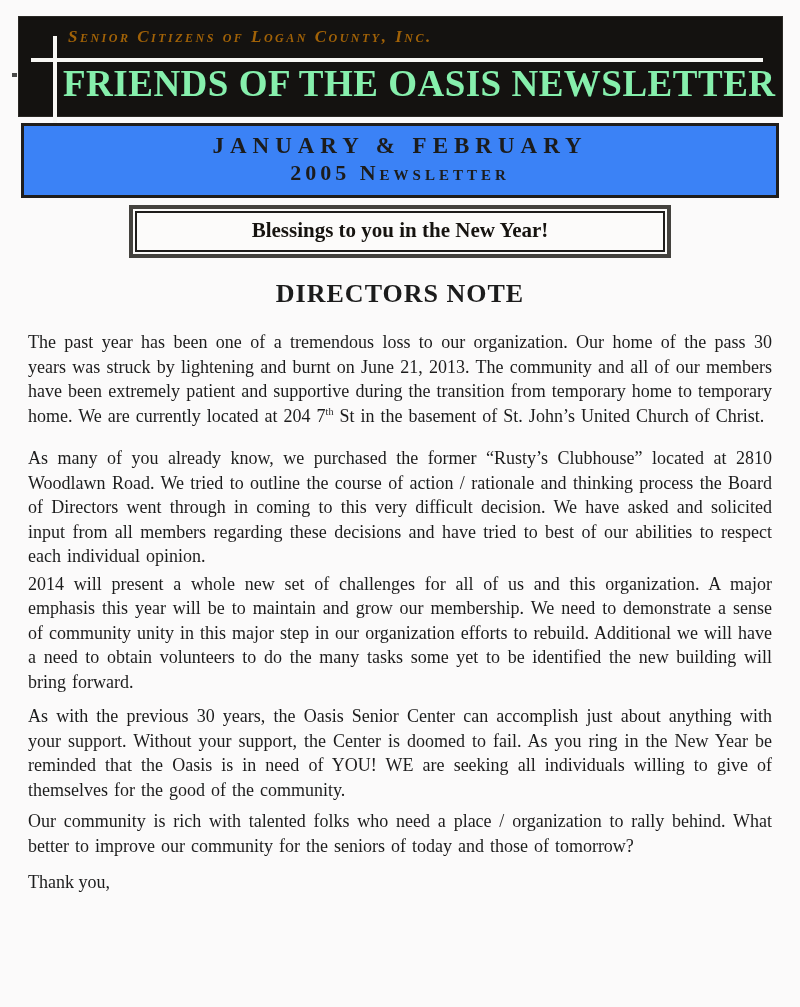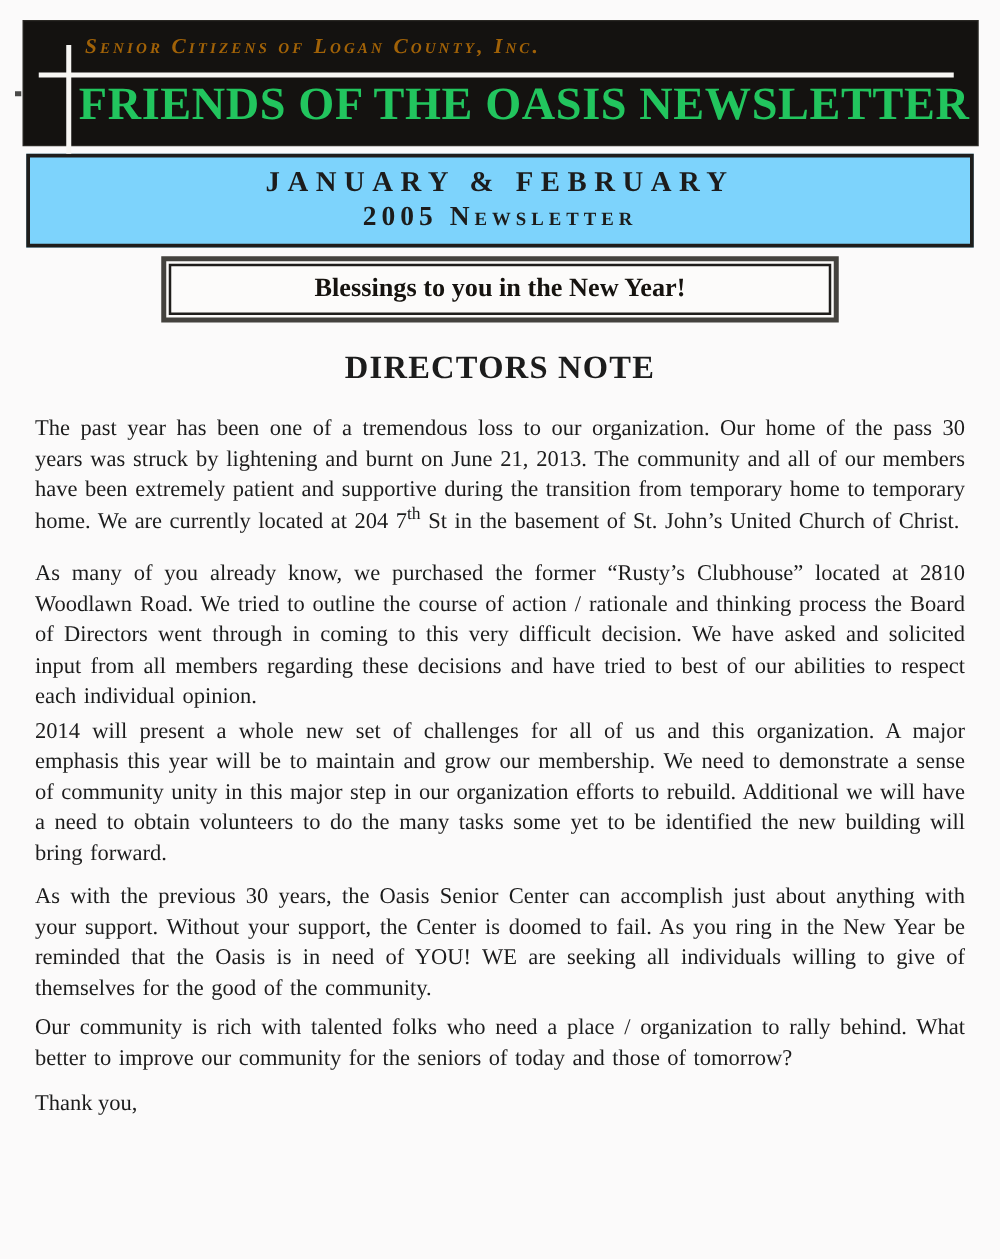--- a/index.html
+++ b/index.html
@@ -40,21 +40,21 @@
   }
   .banner-vline {
     position: absolute;
     left: 34px; top: 19px;
     width: 4px; height: 87px;
     background: #f7f6f3;
   }
   .banner-title {
     position: absolute;
     left: 44px; top: 45px;
-    color: #22c55e;
+    color: #86efac;
     font-weight: bold;
     font-size: 37px;
     letter-spacing: 0.5px;
     white-space: nowrap;
   }
   .artifact-dash {
     position: absolute;
     left: 12px; top: 73px;
     width: 5px; height: 4px;
     background: #4a4a48;
@@ -66,21 +66,21 @@
     font-weight: bold;
     font-size: 15.5px;
   }
   
   .issue-box {
     margin: 7px auto 0;
     width: 752px;
     border: 3px solid #1f1d1b;
     text-align: center;
     padding: 7px 0 9px;
-    background: #7dd3fc;
+    background: #3b82f6;
   }
   .issue-line1 {
     font-size: 23px;
     font-weight: bold;
     letter-spacing: 6px;
   }
   .issue-line2 {
     font-size: 22px;
     font-weight: bold;
     font-variant: small-caps;
@@ -119,21 +119,21 @@
     text-align: justify;
     word-spacing: 1.5px;
   }
   .body-copy p { margin: 0; }
   .p1 { margin-bottom: 18px !important; }
   .p2 { margin-bottom: 3px  !important; }
   .p3 { margin-bottom: 10px !important; }
   .p4 { margin-bottom: 7px  !important; }
   .p5 { margin-bottom: 14px !important; }
   sup {
-    font-size: 14px;
+    font-size: 10px;
     line-height: 0;
     vertical-align: super;
   }
   
   .closing {
     margin: 0 28px;
     font-size: 18px;
   }
   .signature {
     margin: 11px 28px 0;

